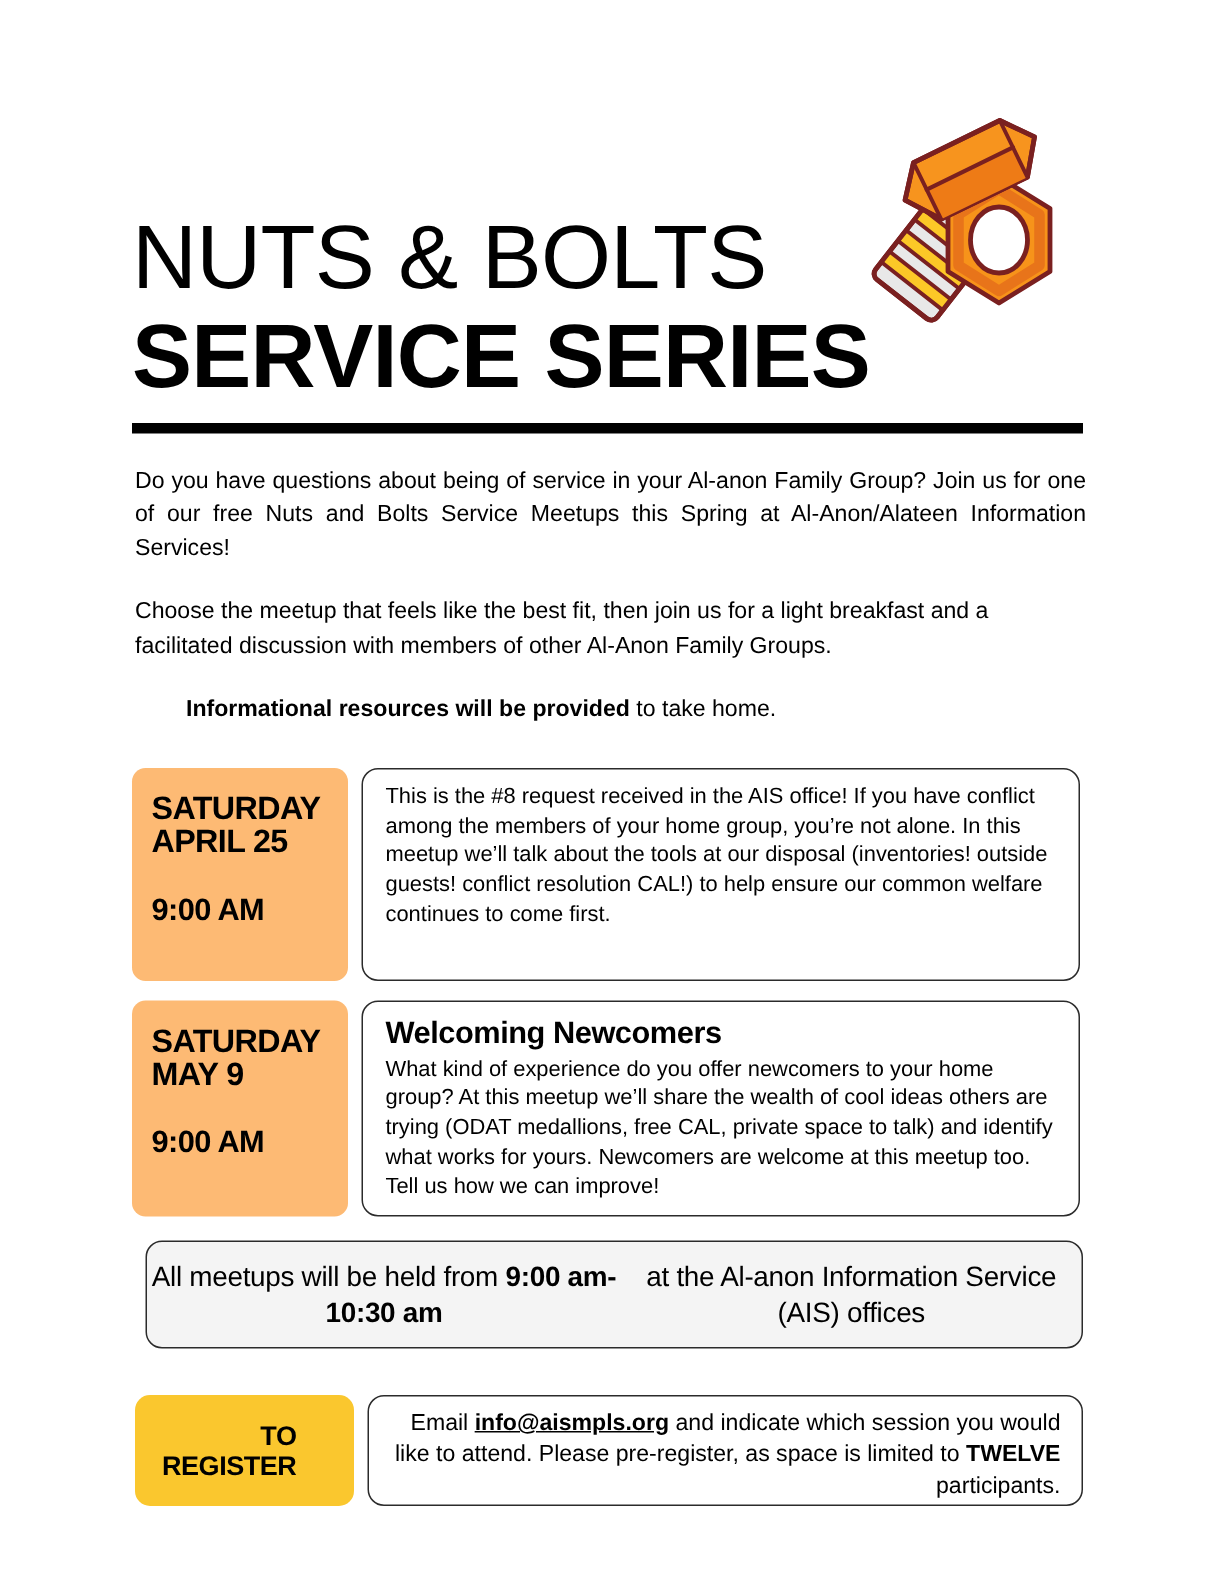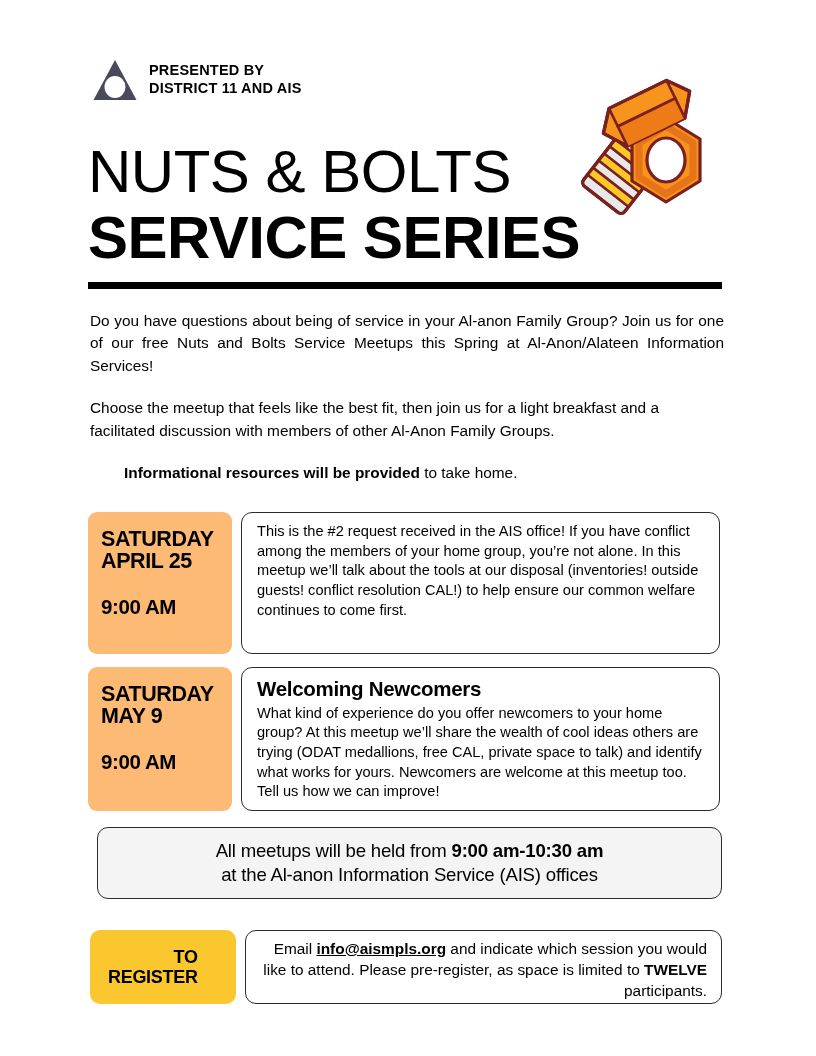--- a/index.html
+++ b/index.html
@@ -154,21 +154,21 @@
     position: absolute;
     left: 97px;
     top: 827px;
     width: 625px;
     height: 72px;
     box-sizing: border-box;
     border: 1.4px solid #2b2b2b;
     border-radius: 11px;
     background: #f4f4f4;
     display: flex;
-    flex-direction: column;
+    flex-direction: row;
     align-items: center;
     justify-content: center;
     text-align: center;
     font-size: 18.6px;
     line-height: 1.27;
     letter-spacing: -0.2px;
   }
   .location-box b { font-weight: bold; }
 
   
@@ -208,28 +208,20 @@
     line-height: 1.36;
   }
   .register-card b { font-weight: bold; }
   .register-card .email { font-weight: bold; text-decoration: underline; margin-top: 48px; }
 </style>
 </head>
 <body>
 
 <div class="page">
 
-  <div class="header-row">
-    <svg class="logo-mark" viewBox="0 0 46 44">
-      <polygon points="23,2 44.5,42 1.5,42" fill="#484A5C"></polygon>
-      <ellipse cx="23" cy="29" rx="10.5" ry="11" fill="#ffffff"></ellipse>
-    </svg>
-    <div class="presented-by">PRESENTED BY
-DISTRICT 11 AND AIS</div>
-  </div>
 
   <div class="title-block">
     <div class="title-line1">NUTS &amp; BOLTS</div>
     <div class="title-line2">SERVICE SERIES</div>
   </div>
 
   <svg class="bolt-art" viewBox="0 0 176 156">
     <g stroke="#7A2020" stroke-width="3.2" stroke-linejoin="round" stroke-linecap="round">
 
       <g transform="rotate(38 70 88)">
@@ -280,21 +272,21 @@
     <p><b>Informational resources will be provided</b><span> to take home.</span></p>
   </div>
 
   <div class="session" id="session-0">
     <div class="date-chip">
       <div class="day">SATURDAY
 APRIL 25</div>
       <div class="time">9:00 AM</div>
     </div>
     <div class="session-card">
-      <div class="s-body">This is the #2 request received in the AIS office! If you have conflict among the members of your home group, you’re not alone. In this meetup we’ll talk about the tools at our disposal (inventories! outside guests! conflict resolution CAL!) to help ensure our common welfare continues to come first.</div>
+      <div class="s-body">This is the #8 request received in the AIS office! If you have conflict among the members of your home group, you’re not alone. In this meetup we’ll talk about the tools at our disposal (inventories! outside guests! conflict resolution CAL!) to help ensure our common welfare continues to come first.</div>
     </div>
   </div>
 
   <div class="session" id="session-1">
     <div class="date-chip">
       <div class="day">SATURDAY
 MAY 9</div>
       <div class="time">9:00 AM</div>
     </div>
     <div class="session-card">

